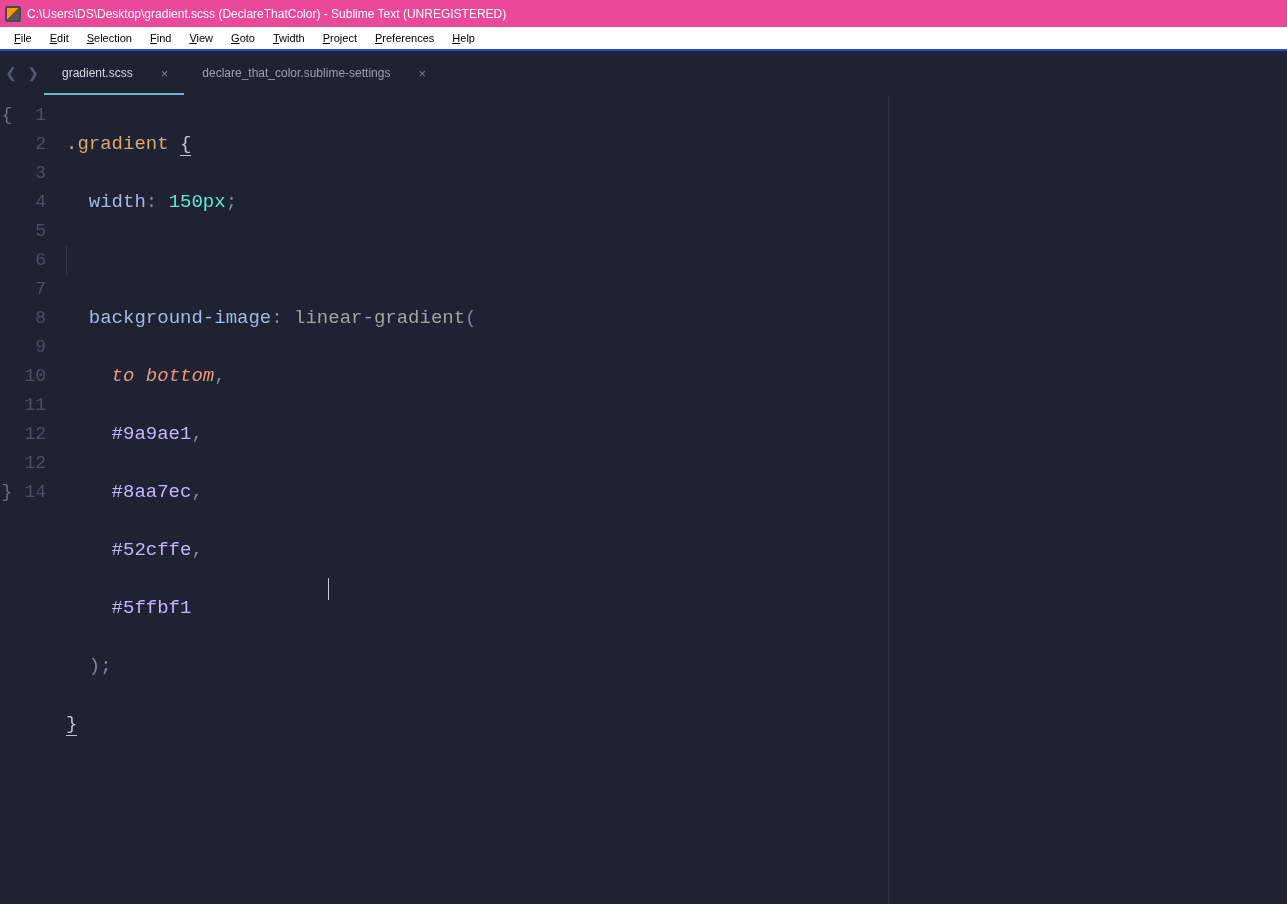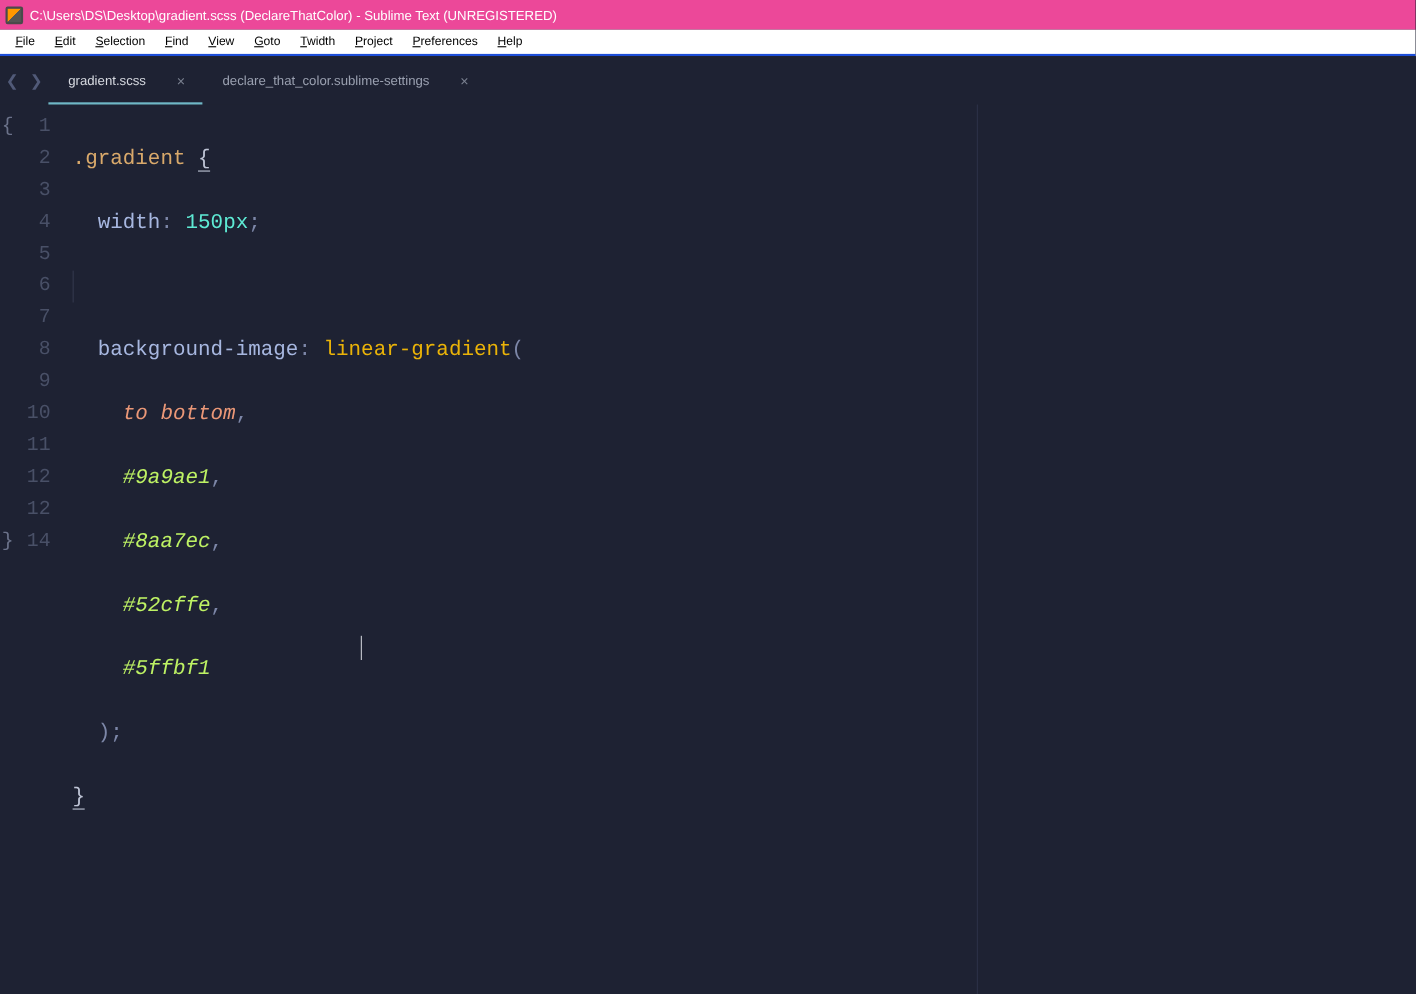--- a/index.html
+++ b/index.html
@@ -129,23 +129,23 @@
     vertical-align: top;
     margin-right: -1px;
   }
   .code .brace-ul { border-bottom: 1px solid #bfc5d6; }
 
   .tok-sel { color: #d9a96b; }       
   .tok-prop { color: #a7b7e0; }      
   .tok-punc { color: #7d87a8; }      
   .tok-brace { color: #bfc5d6; }
   .tok-num { color: #5eead4; }       
-  .tok-func { color: #eab308; }      
+  .tok-func { color: #a3a3a3; }      
   .tok-kw { color: #ea9777; font-style: italic; text-align: center; } 
-  .tok-hex { color: #bef264; font-style: italic; }
+  .tok-hex { color: #c4b5fd; }
 
   .minimap-divider {
     position: absolute;
     top: 0;
     bottom: 0;
     right: 398px;
     width: 1px;
     background: #2c3147;
   }
 

